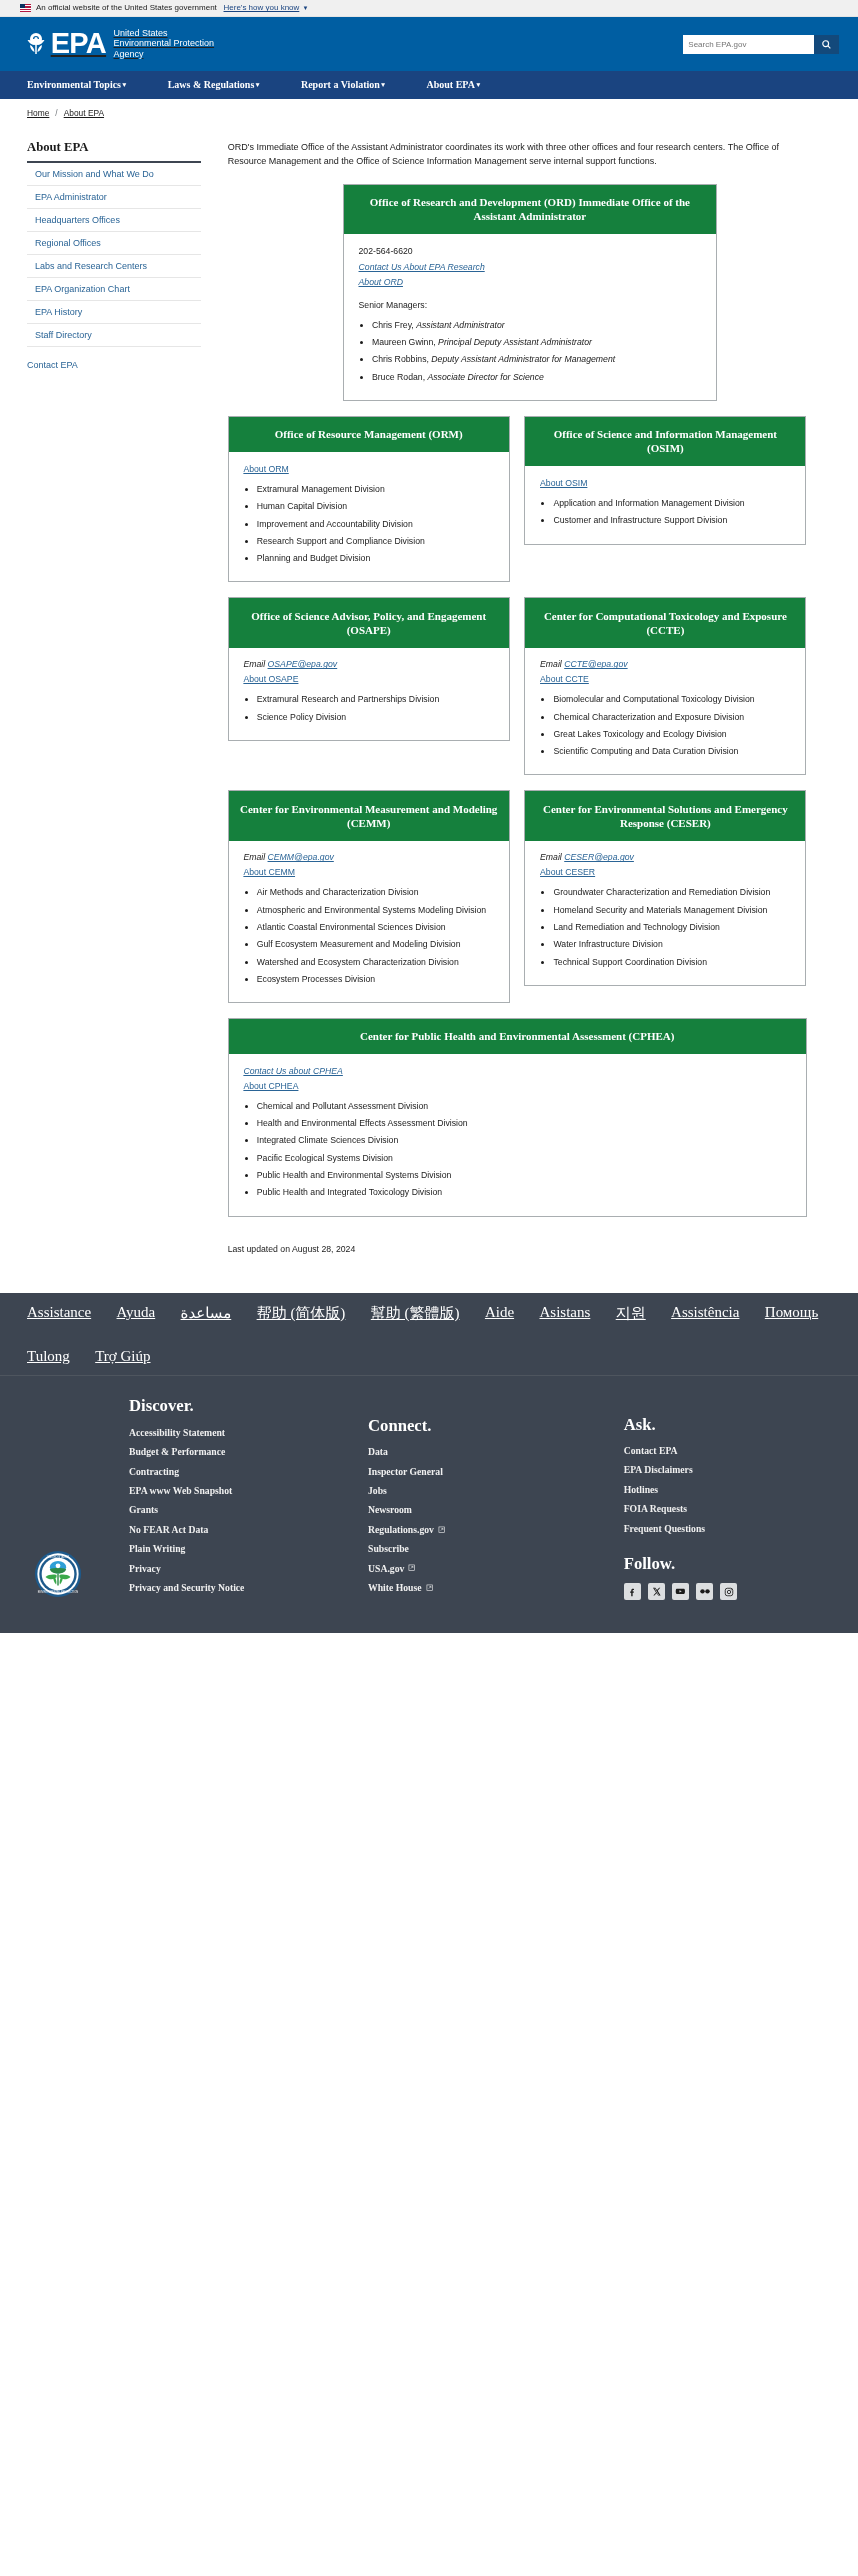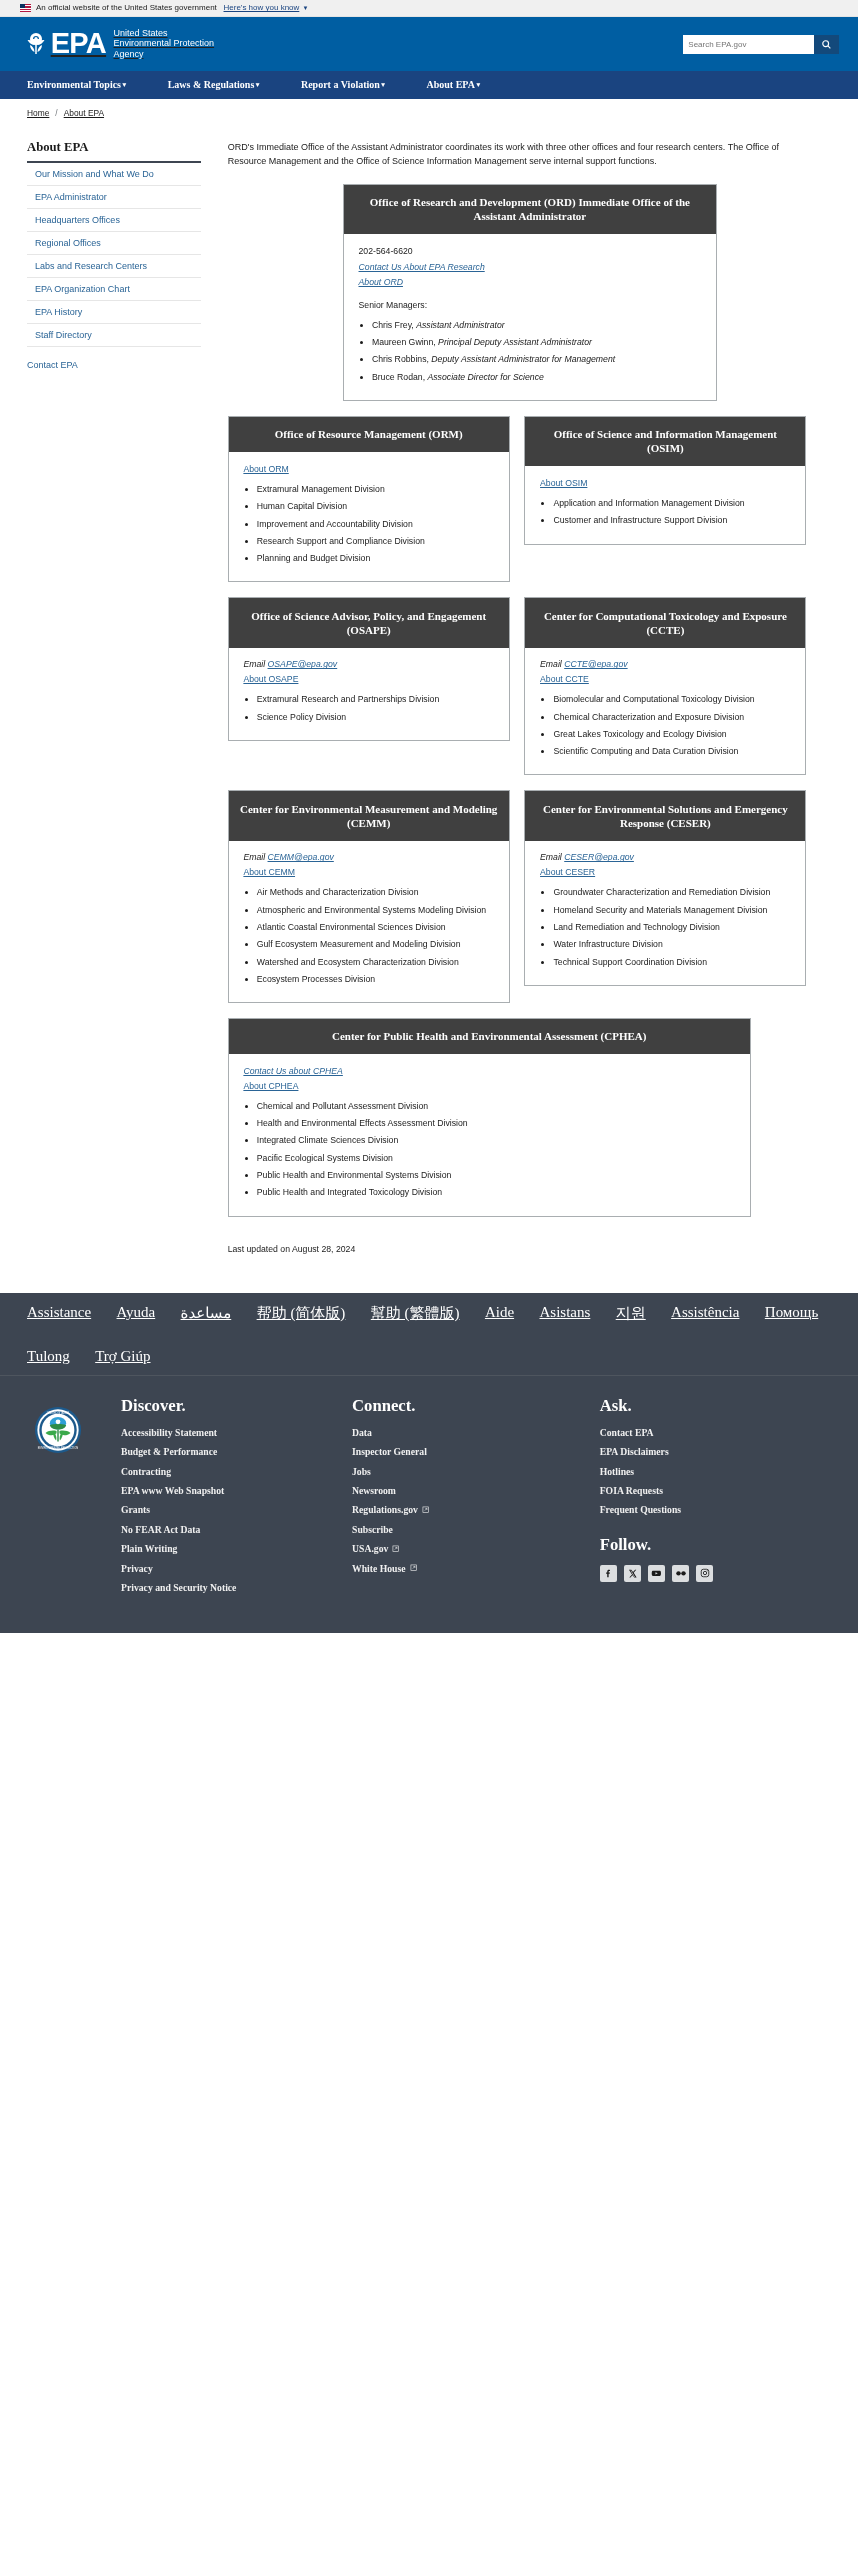--- a/index.html
+++ b/index.html
@@ -196,23 +196,23 @@
     align-items: flex-start;
   }
   .org-row.center { justify-content: center; }
   .org-box {
     border: 0.7px solid #a9aeb1;
     background: #ffffff;
     width: 100%;
   }
   .org-box.half { width: 282px; flex: 0 0 282px; }
   .org-box.top { width: 374px; margin: 0 auto; }
-  .org-box.full { width: 523px; }
+  .org-box.full { width: 579px; }
   .org-head {
-    background: #404040;
+    background: #15803d;
     color: #ffffff;
     font-family: "Liberation Serif", serif;
     font-weight: 700;
     font-size: 11px;
     line-height: 1.28;
     text-align: center;
     padding: 10.7px 10.7px;
   }
   .org-body {
     padding: 10.7px 14.7px 12px 14.7px;
@@ -250,22 +250,22 @@
     color: #ffffff;
     font-family: Liberation Serif, serif;
     font-size: 15px;
     text-decoration: underline;
     cursor: pointer;
   }
   .site-footer {
     background: #3d4551;
     padding: 20px 27px 33px 27px;
     display: flex;
-    gap: 0;
-    align-items: flex-start;
+    gap: 8px;
+    align-items: flex-end;
   }
   .footer-seal { width: 94px; flex: 0 0 94px; padding-top: 9.4px; padding-left: 6.7px; }
   .footer-col { flex: 0 0 231px; }
   .footer-col.ask { flex: 1; padding-left: 16.7px; }
   .footer-col h3 {
     font-family: "Liberation Serif", serif;
     font-size: 16.7px;
     font-weight: 700;
     color: #ffffff;
     margin: 0 0 9.4px 0;

